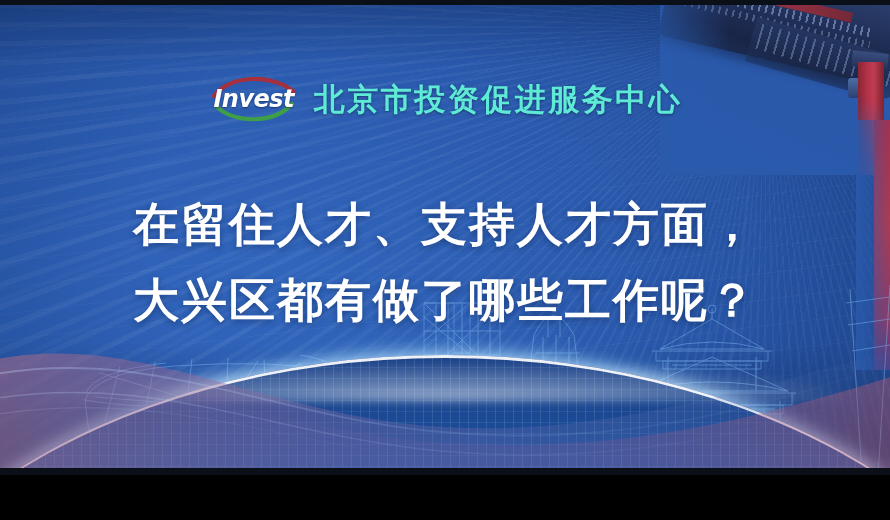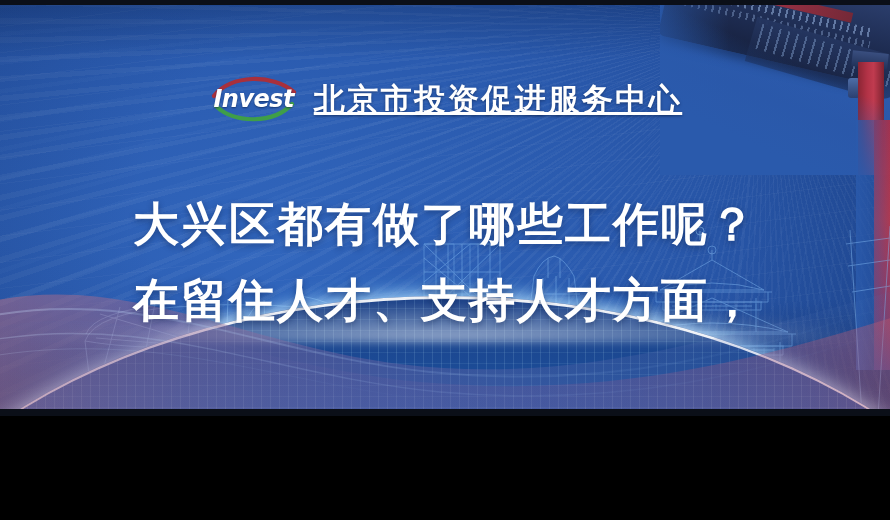--- a/index.html
+++ b/index.html
@@ -3,21 +3,21 @@
 <meta charset="utf-8">
 <style>
   html, body {
     margin: 0;
     padding: 0;
     background: #000;
   }
   #stage {
     position: relative;
     width: 890px;
-    height: 416px;
+    height: 475px;
     overflow: hidden;
     font-family: "DejaVu Sans", "Liberation Sans", sans-serif;
     background: #2a59ad;
   }
 
   
   .layer { position: absolute; inset: 0; pointer-events: none; }
 
   
   .bg-base {
@@ -193,23 +193,22 @@
     color: #ffffff;
     text-shadow: 0 1px 2px rgba(10,28,70,.6);
   }
   .brand { display:flex; flex-direction:column; gap:3px; }
   .brand-cn {
     font-family: "DejaVu Sans", "Liberation Sans", sans-serif;
     font-weight: 700;
     font-size: 31px;
     line-height: 1.05;
     letter-spacing: 2.5px;
-    color: #ffffff;
+    color: #5eead4;
     text-shadow: 0 1px 3px rgba(8,26,66,.55);
-    text-decoration: underline;
   }
   .brand-en {
     font-family: "DejaVu Sans", "Liberation Sans", sans-serif;
     font-weight: 700;
     font-size: 12.5px;
     letter-spacing: 1.15px;
     color: #ffffff;
     text-shadow: 0 1px 2px rgba(8,26,66,.5);
     white-space: nowrap;
   }
@@ -387,20 +386,20 @@
       </svg>
       <div class="logo-word">Invest</div>
     </div>
 
     <div class="brand">
       <div class="brand-cn">北京市投资促进服务中心</div>
     </div>
   </div>
 
   <div class="headline">
+    <div class="line">在留住人才、支持人才方面，</div>
     <div class="line">大兴区都有做了哪些工作呢？</div>
-    <div class="line">在留住人才、支持人才方面，</div>
   </div>
 
   <div class="bar-top"></div>
   <div class="bar-bottom"></div>
 
 </div>
 
 </body></html>

